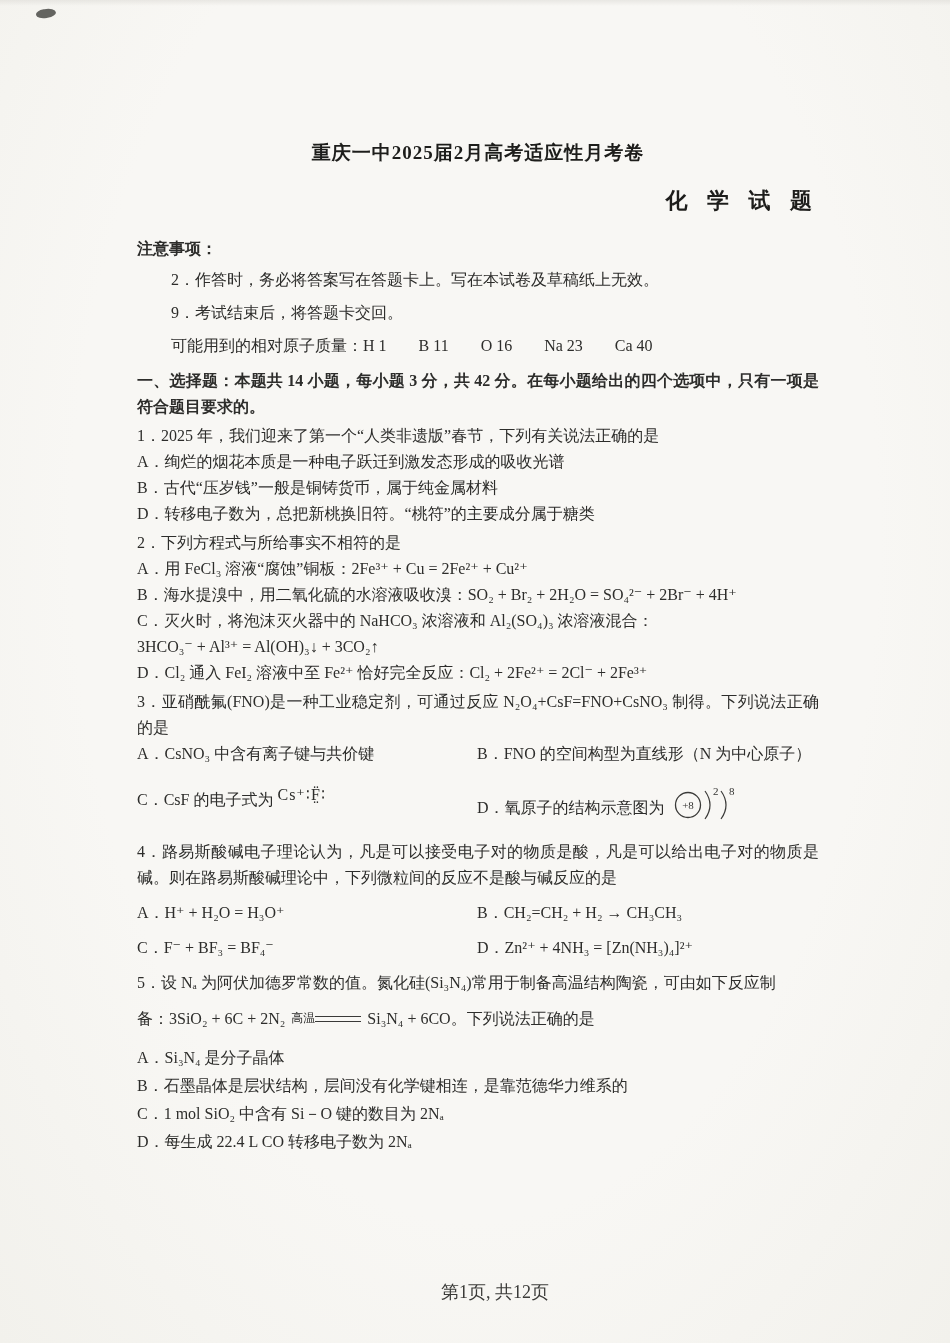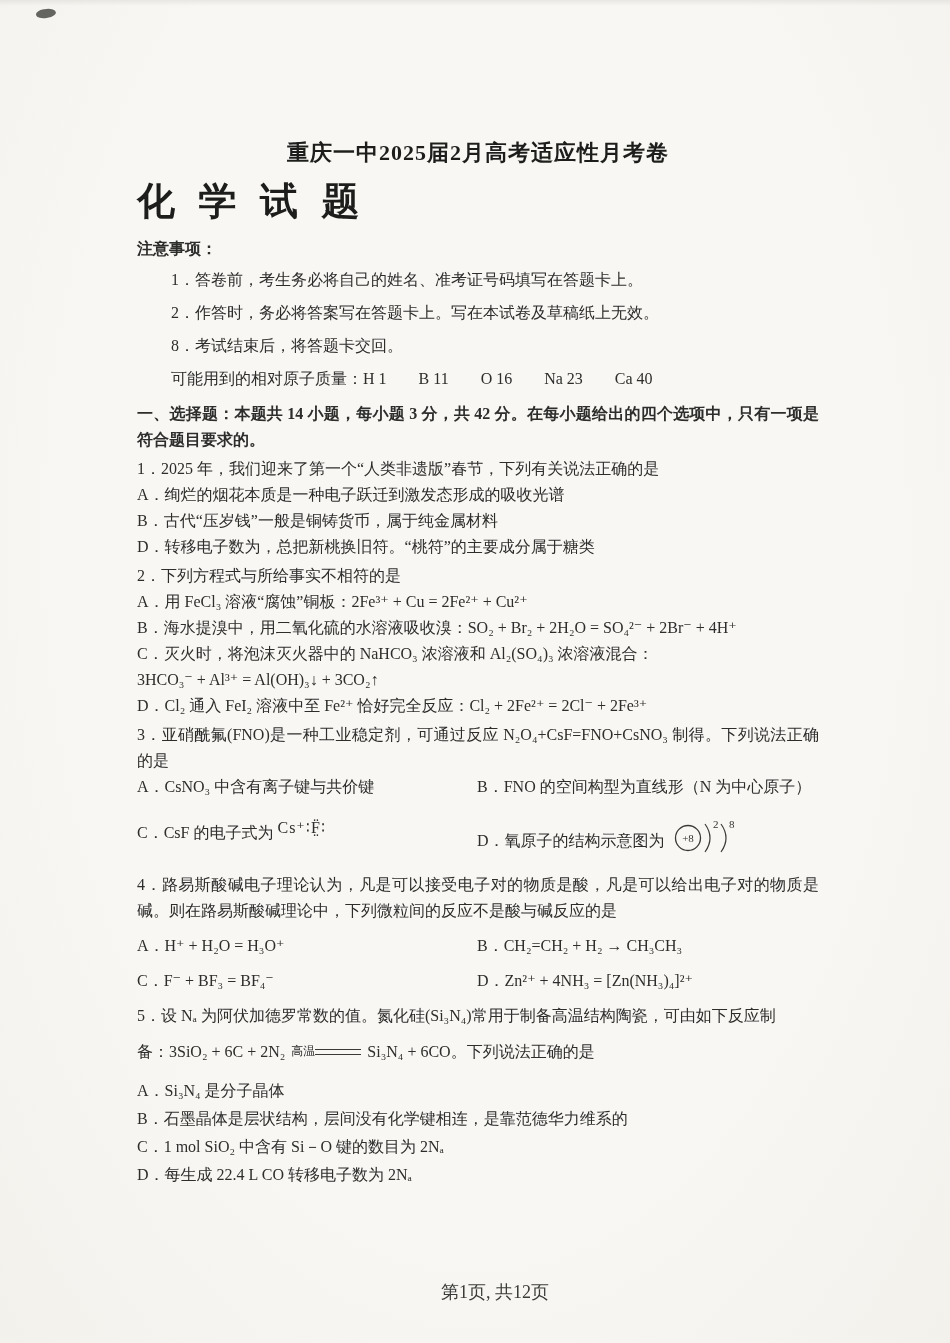--- a/index.html
+++ b/index.html
@@ -34,28 +34,28 @@
     opacity: .5;
   }
   .content {
     position: absolute;
     left: 137px; top: 0;
     width: 682px;
     padding-top: 136px;
   }
   h1 {
     margin: 0 0 12px;
-    font-size: 22px; line-height: 34px;
+    font-size: 19px; line-height: 34px;
     text-align: center; font-weight: bold;
     color: #1d1d1b; letter-spacing: 1px;
   }
   h2 {
     margin: 0 0 16px;
-    font-size: 38px; line-height: 38px;
-    text-align: left; font-weight: bold;
+    font-size: 22px; line-height: 38px;
+    text-align: right; font-weight: bold;
     color: #1d1d1b; letter-spacing: 7px;
   }
   p { margin: 0; font-size: 16px; line-height: 26px; }
   .notice-head { font-weight: bold; margin-bottom: 5px; }
   .nitem { padding-left: 34px; margin-bottom: 7px; }
   .atomic { padding-left: 34px; margin: 1px 0 9px; }
   .section-head { font-weight: bold; text-align: justify; margin-bottom: 3px; }
   .stem { text-align: justify; }
   .q { margin-bottom: 3px; }
   .row { display: flex; }
@@ -89,23 +89,22 @@
 
 <div class="page">
   <div class="scan-mark"></div>
   <div class="edge-shade"></div>
 
   <div class="content">
     <h1>重庆一中2025届2月高考适应性月考卷</h1>
     <h2>化 学 试 题</h2>
 
     <p class="notice-head">注意事项：</p>
-    <p class="nitem">1．答卷前，考生务必将自己的姓名、准考证号码填写在答题卡上。</p>
     <p class="nitem">2．作答时，务必将答案写在答题卡上。写在本试卷及草稿纸上无效。</p>
-    <p class="nitem">8．考试结束后，将答题卡交回。</p>
+    <p class="nitem">9．考试结束后，将答题卡交回。</p>
     <p class="atomic">可能用到的相对原子质量：H 1　　B 11　　O 16　　Na 23　　Ca 40</p>
 
     <p class="section-head">一、选择题：本题共 14 小题，每小题 3 分，共 42 分。在每小题给出的四个选项中，只有一项是符合题目要求的。</p>
 
     <div class="q">
       <p class="stem">1．2025 年，我们迎来了第一个“人类非遗版”春节，下列有关说法正确的是</p>
       <p>A．绚烂的烟花本质是一种电子跃迁到激发态形成的吸收光谱</p>
       <p>B．古代“压岁钱”一般是铜铸货币，属于纯金属材料</p>
       <p>D．转移电子数为，总把新桃换旧符。“桃符”的主要成分属于糖类</p>
     </div>

